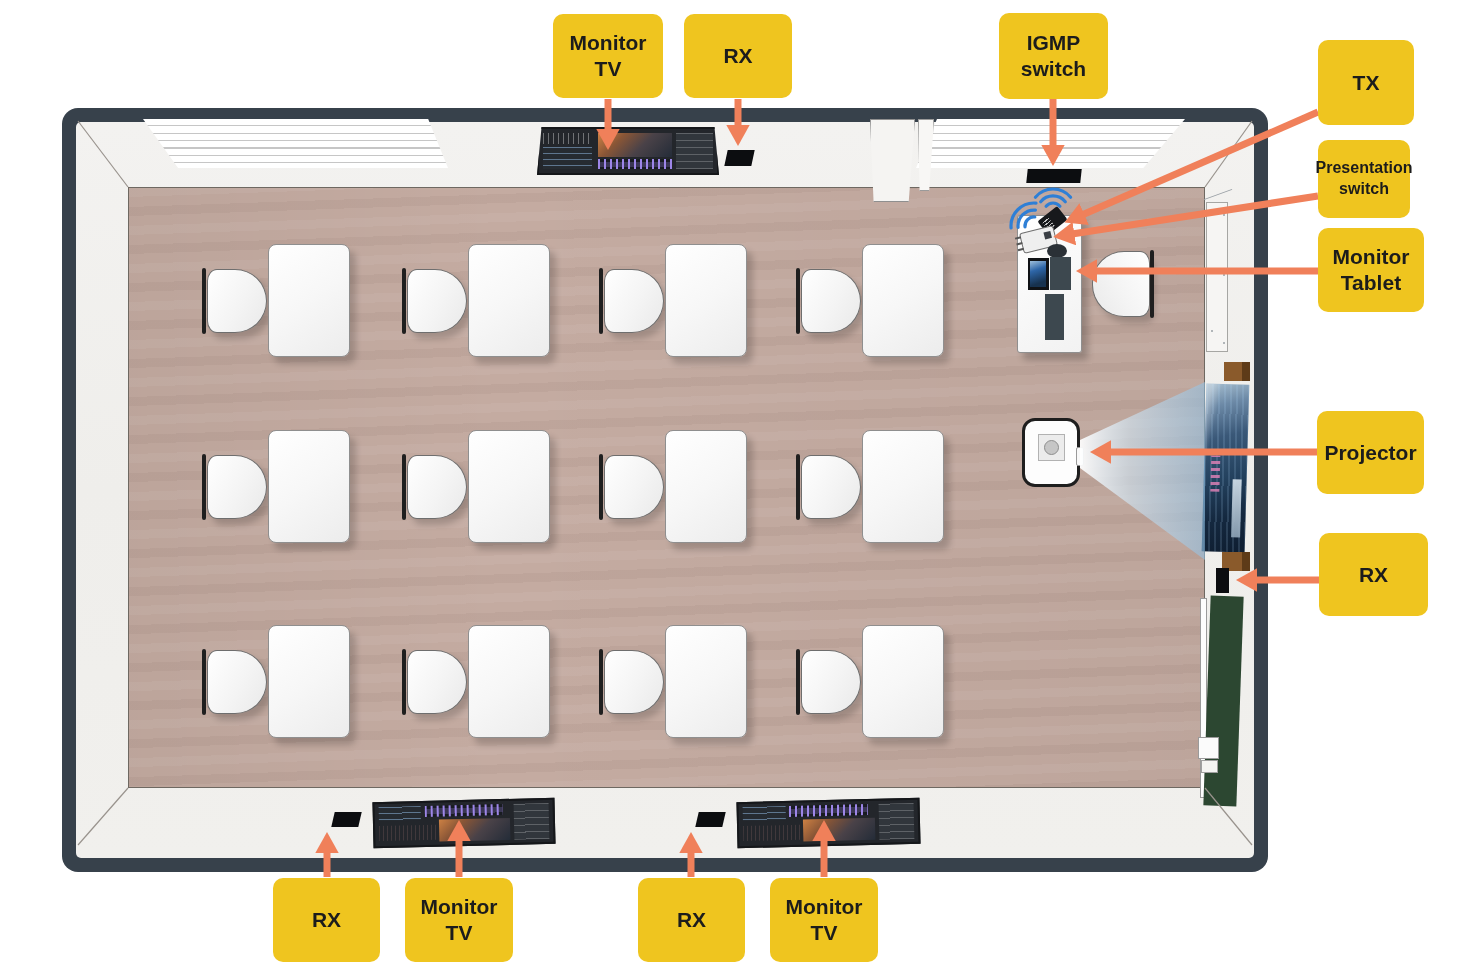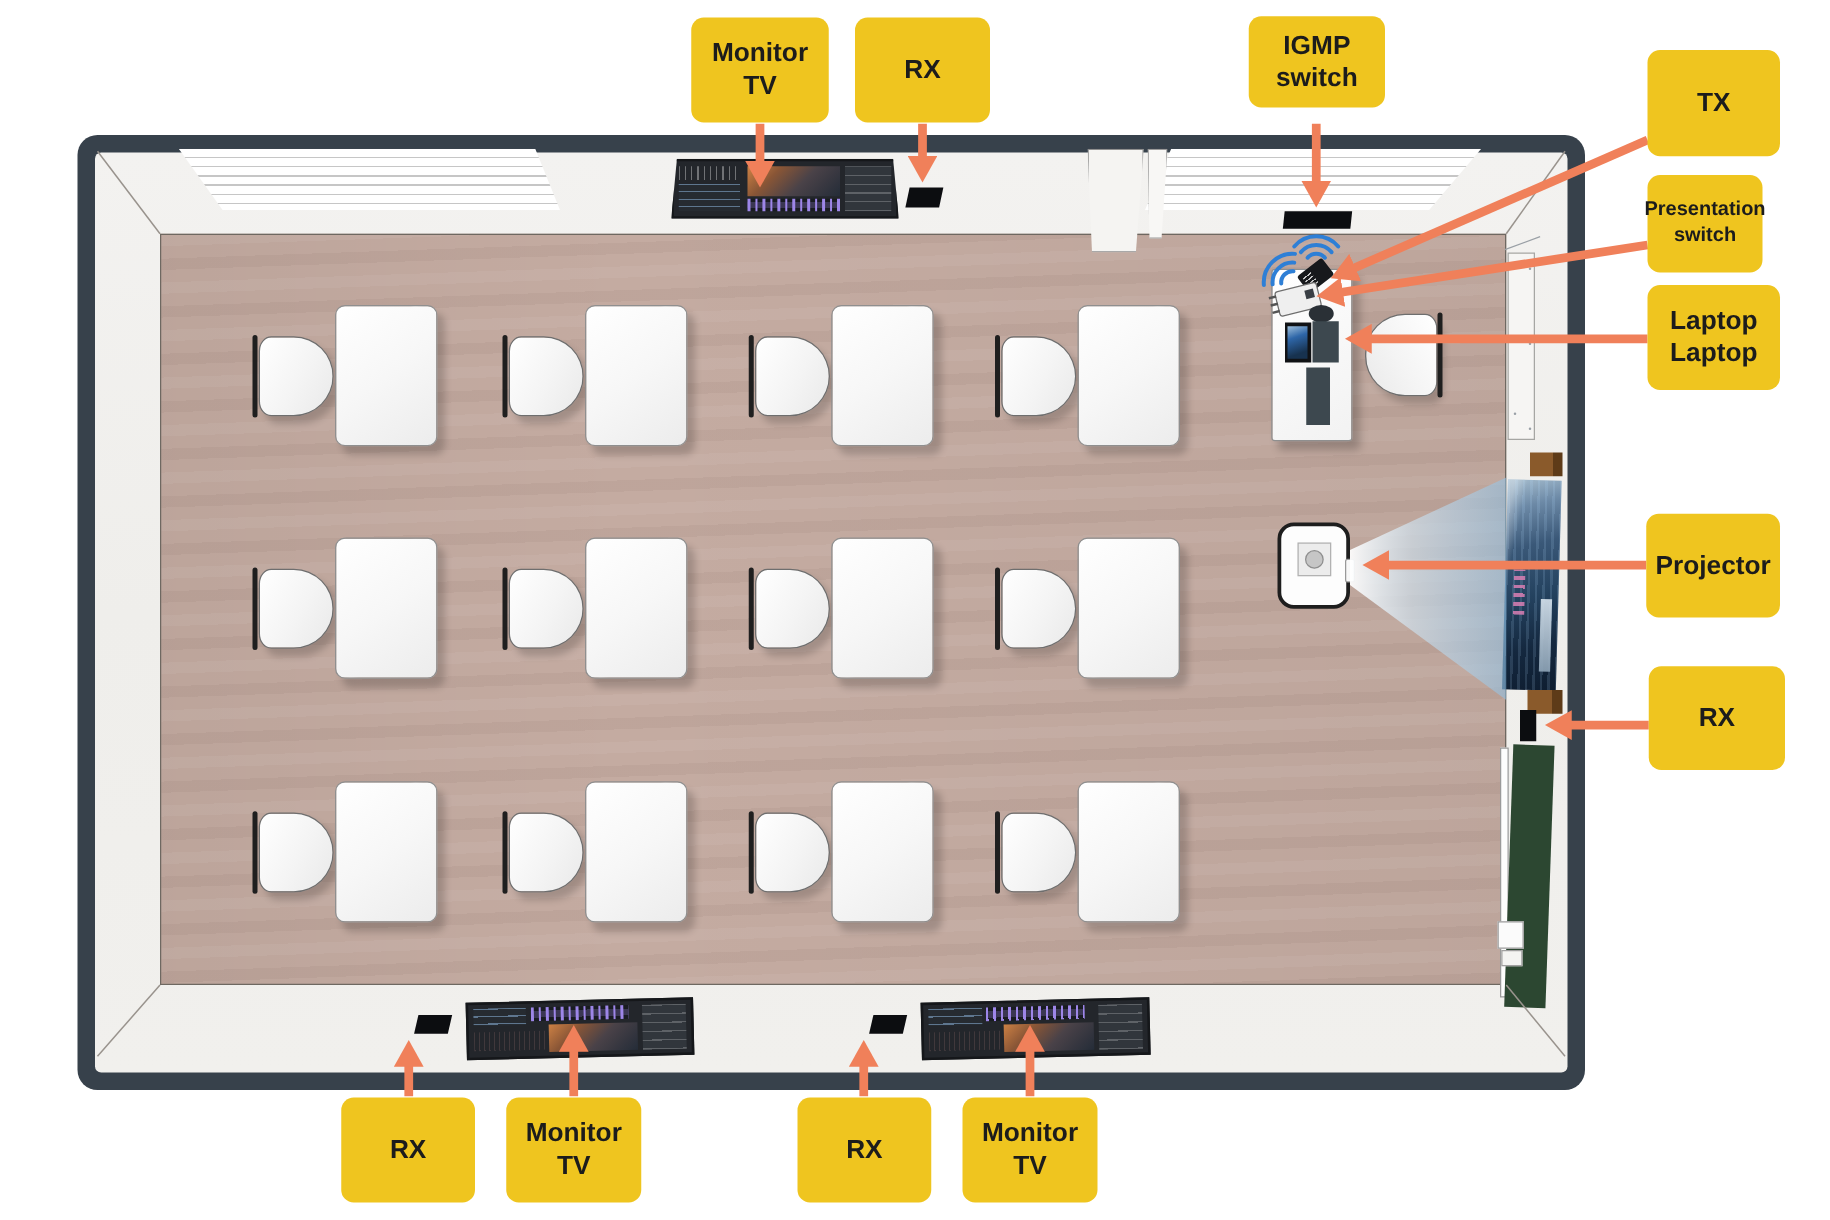--- a/index.html
+++ b/index.html
@@ -323,25 +323,25 @@
     <line class="arrow-line" marker-end="url(#ah)" x1="1317" y1="452" x2="1109" y2="452"></line>
     <line class="arrow-line" marker-end="url(#ah)" x1="1319" y1="580" x2="1255" y2="580"></line>
     <line class="arrow-line" marker-end="url(#ah)" x1="327" y1="877" x2="327" y2="851"></line>
     <line class="arrow-line" marker-end="url(#ah)" x1="459" y1="877" x2="459" y2="839"></line>
     <line class="arrow-line" marker-end="url(#ah)" x1="691" y1="877" x2="691" y2="851"></line>
     <line class="arrow-line" marker-end="url(#ah)" x1="824" y1="877" x2="824" y2="839"></line>
   </svg>
 
   <div class="label" style="left:553px;top:14px;width:110px;height:84px">Monitor TV</div>
   <div class="label" style="left:684px;top:14px;width:108px;height:84px">RX</div>
-  <div class="label" style="left:999px;top:13px;width:109px;height:73px">IGMP switch</div>
-
-  <div class="label" style="left:1318px;top:40px;width:106px;height:85px">TX</div>
+  <div class="label" style="left:999px;top:13px;width:109px;height:86px">IGMP switch</div>
+
+  <div class="label" style="left:1318px;top:40px;width:96px;height:85px">TX</div>
   <div class="label small" style="left:1318px;top:140px;width:92px;height:78px">Presentation switch</div>
-  <div class="label" style="left:1318px;top:228px;width:106px;height:84px">Laptop Laptop</div>
+  <div class="label" style="left:1318px;top:228px;width:106px;height:84px">Monitor Tablet</div>
   <div class="label" style="left:1317px;top:411px;width:107px;height:83px">Projector</div>
   <div class="label" style="left:1319px;top:533px;width:109px;height:83px">RX</div>
 
   <div class="label" style="left:273px;top:878px;width:107px;height:84px">RX</div>
   <div class="label" style="left:405px;top:878px;width:108px;height:84px">Monitor TV</div>
   <div class="label" style="left:638px;top:878px;width:107px;height:84px">RX</div>
   <div class="label" style="left:770px;top:878px;width:108px;height:84px">Monitor TV</div>
 
 </div>
 

